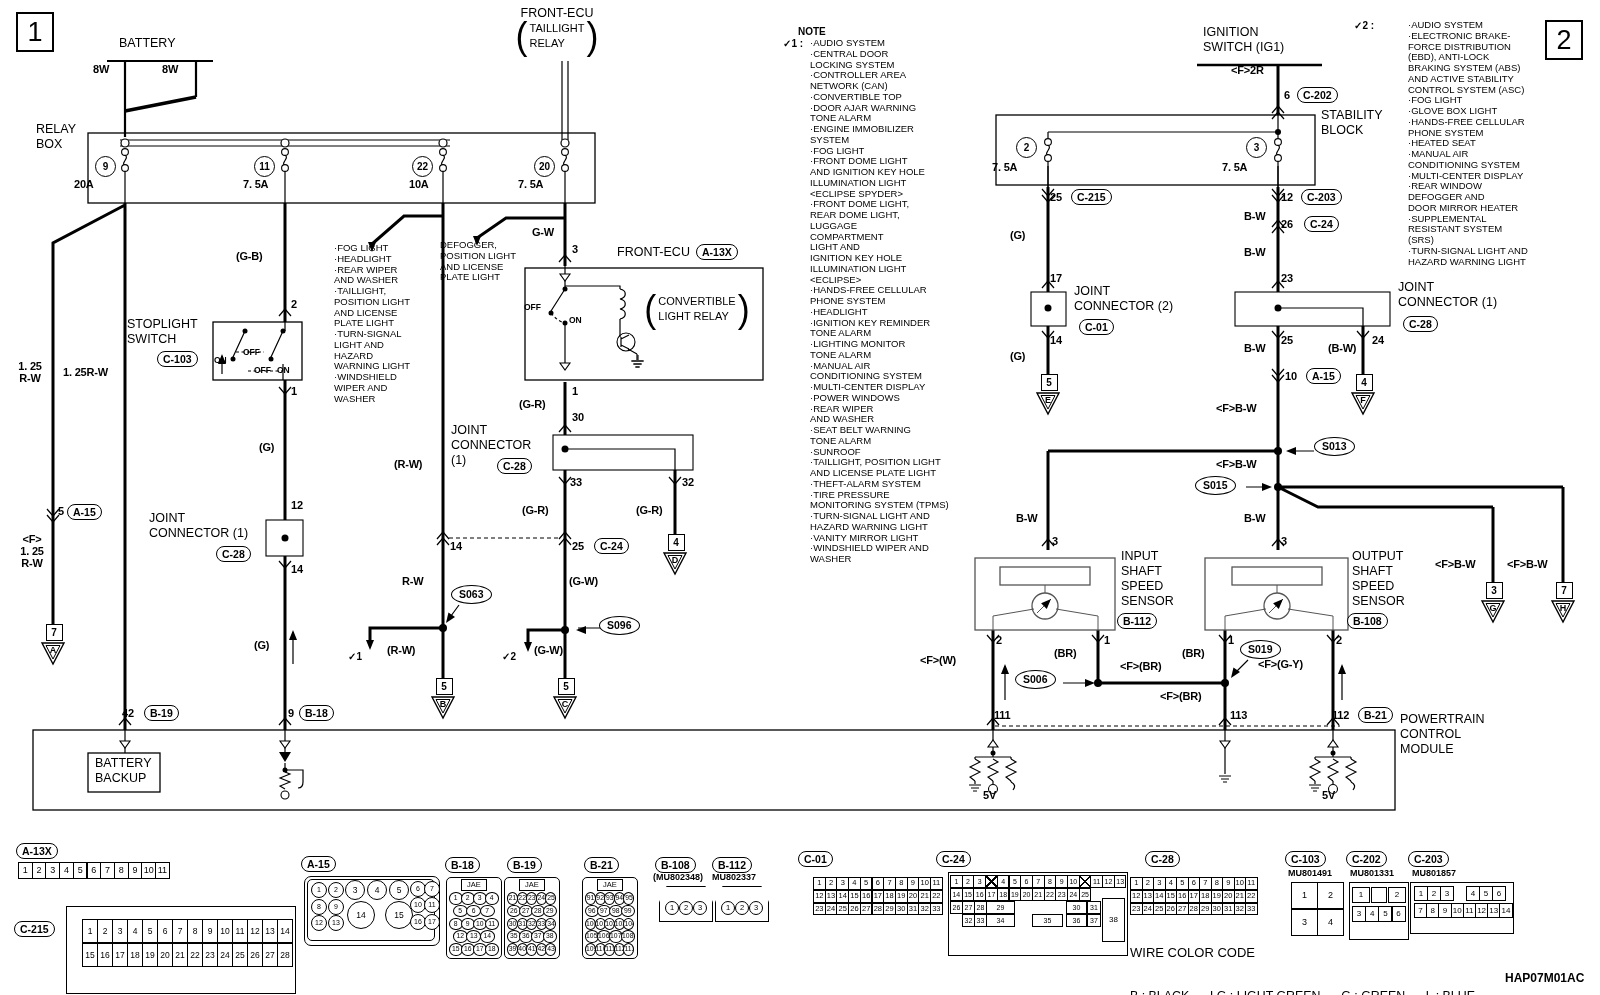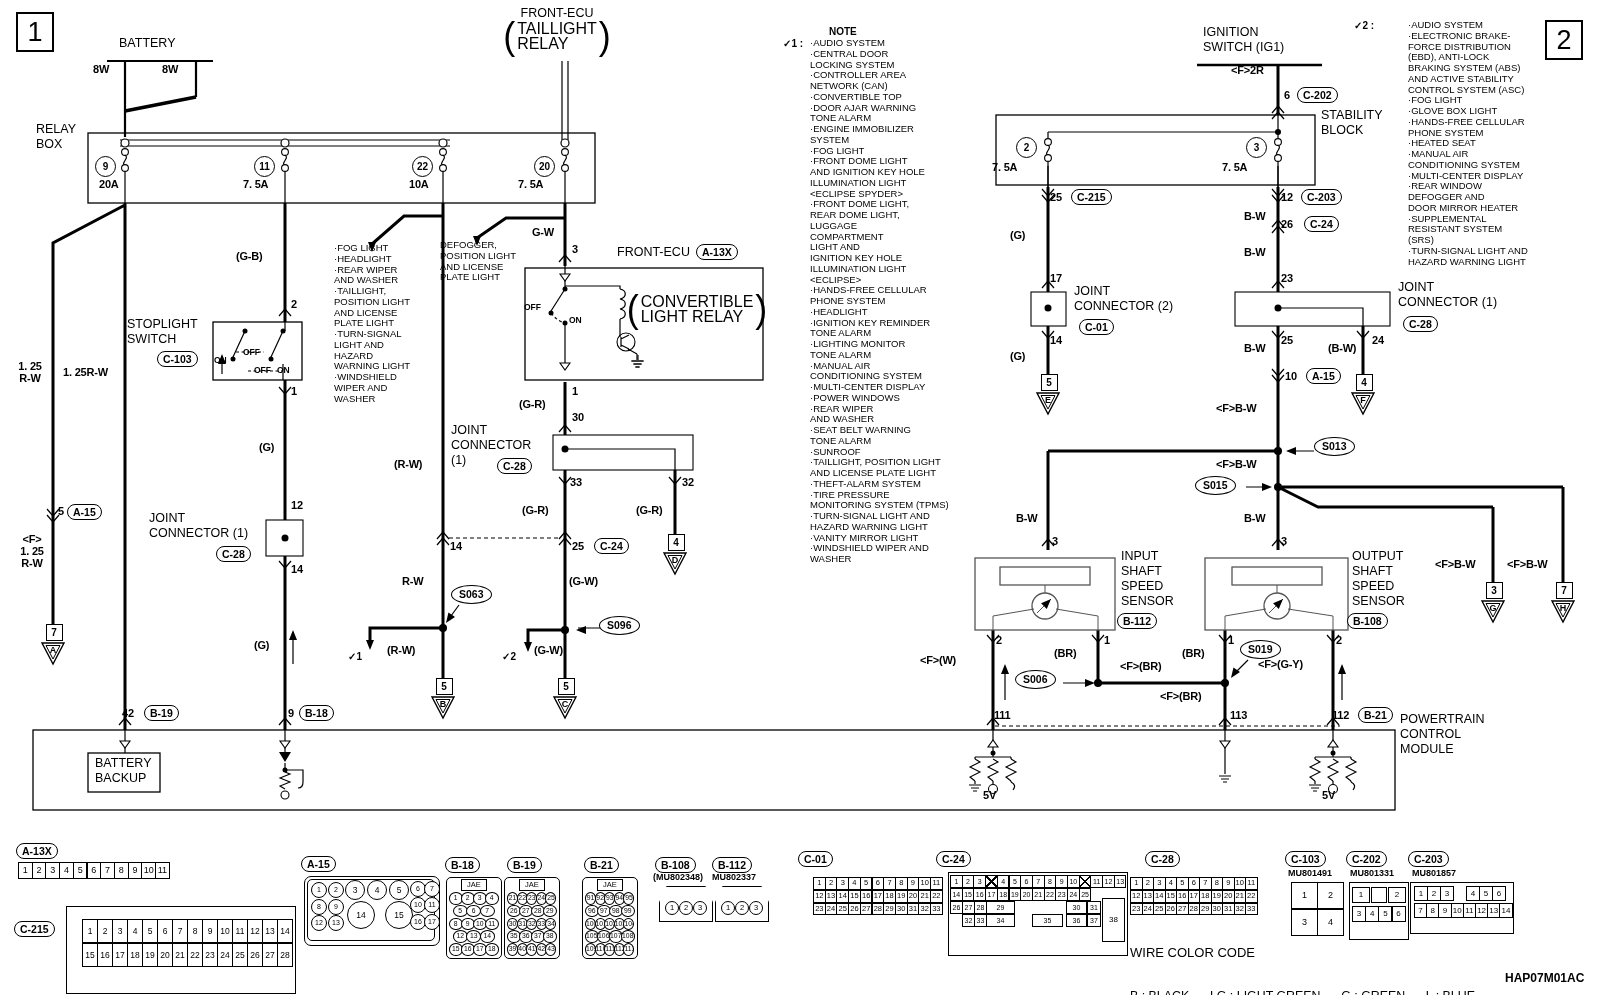--- a/index.html
+++ b/index.html
@@ -9,21 +9,21 @@
   .lb{position:absolute;white-space:pre;z-index:3}
   .k-w{font-weight:bold;font-size:11px;line-height:12px;letter-spacing:-0.2px}
   .k-t{font-size:12.5px;line-height:15px;white-space:pre-line}
   .k-nt{font-size:10px;font-weight:bold}
   .k-sw{font-size:8.5px;font-weight:bold;line-height:9px}
   .k-star{font-size:10px;font-weight:bold}
   .k-code{font-size:12px;font-weight:bold}
   .cC{transform:translateX(-50%);text-align:center}
   .paren{position:absolute;display:flex;align-items:center;z-index:3}
   .paren .pp{font-size:36px;font-weight:300;line-height:32px;transform:scaleY(1.1)}
-  .paren .pl{font-size:16px;line-height:15px;text-align:left;padding:0 2px}
+  .paren .pl{font-size:11px;line-height:15px;text-align:left;padding:0 2px}
   .pill{position:absolute;border:1.4px solid #000;border-radius:8px;background:#fff;
         font-weight:bold;font-size:10.5px;line-height:14px;height:14px;padding:0 5px;z-index:4}
   .ell{position:absolute;border:1.5px solid #000;border-radius:50%;background:#fff;
        font-weight:bold;font-size:10.5px;line-height:17px;height:17px;padding:0 7px;z-index:4}
   .fuse{position:absolute;width:19px;height:19px;border:1.3px solid #000;border-radius:50%;
         background:#fff;font-weight:bold;font-size:10px;text-align:center;line-height:19px;z-index:4}
   .page{position:absolute;width:34px;height:36px;border:2.5px solid #000;background:#fff;
         display:flex;align-items:center;justify-content:center;font-size:27px;z-index:4}
   .dest-num{position:absolute;width:15px;height:15px;border:1.4px solid #000;background:#fff;
         font-weight:bold;font-size:10px;text-align:center;line-height:15px;z-index:4}
@@ -304,27 +304,27 @@
 SENSOR</div>
       <div class="lb k-t" style="left: 1352px; top: 549px; position: absolute;">OUTPUT
 SHAFT
 SPEED
 SENSOR</div>
       <div class="lb k-t" style="left: 1400px; top: 712px; position: absolute;">POWERTRAIN
 CONTROL
 MODULE</div>
       <div class="lb k-t" style="left: 95px; top: 756px; position: absolute;">BATTERY
 BACKUP</div>
-      <div class="lb k-nt" style="left: 818px; top: 26px; position: absolute; padding-left: 11px;">NOTE</div>
+      <div class="lb k-nt" style="left: 787px; top: 26px; position: absolute; padding-left: 11px;">NOTE</div>
       <div class="lb k-nt" style="left: 783px; top: 38px; position: absolute;">✓1 :</div>
       <div class="lb k-nt" style="left: 1354px; top: 20px; position: absolute;">✓2 :</div>
       <div class="lb k-code" style="left: 1505px; top: 971px; position: absolute;">HAP07M01AC</div>
       <div class="lb k-w" style="left: 93px; top: 63px; position: absolute;">8W</div>
       <div class="lb k-w" style="left: 162px; top: 63px; position: absolute;">8W</div>
-      <div class="lb k-w" style="left: 99px; top: 178px; position: absolute;">20A</div>
+      <div class="lb k-w" style="left: 74px; top: 178px; position: absolute;">20A</div>
       <div class="lb k-w" style="left: 243px; top: 178px; position: absolute;">7. 5A</div>
       <div class="lb k-w" style="left: 409px; top: 178px; position: absolute;">10A</div>
       <div class="lb k-w" style="left: 518px; top: 178px; position: absolute;">7. 5A</div>
       <div class="lb k-w" style="left: 992px; top: 161px; position: absolute;">7. 5A</div>
       <div class="lb k-w" style="left: 1222px; top: 161px; position: absolute;">7. 5A</div>
       <div class="lb k-w" style="left: 532px; top: 226px; position: absolute;">G-W</div>
       <div class="lb k-w" style="left: 572px; top: 243px; position: absolute;">3</div>
       <div class="lb k-w" style="left: 236px; top: 250px; position: absolute;">(G-B)</div>
       <div class="lb k-w" style="left: 291px; top: 298px; position: absolute;">2</div>
       <div class="lb k-w" style="left: 291px; top: 385px; position: absolute;">1</div>

